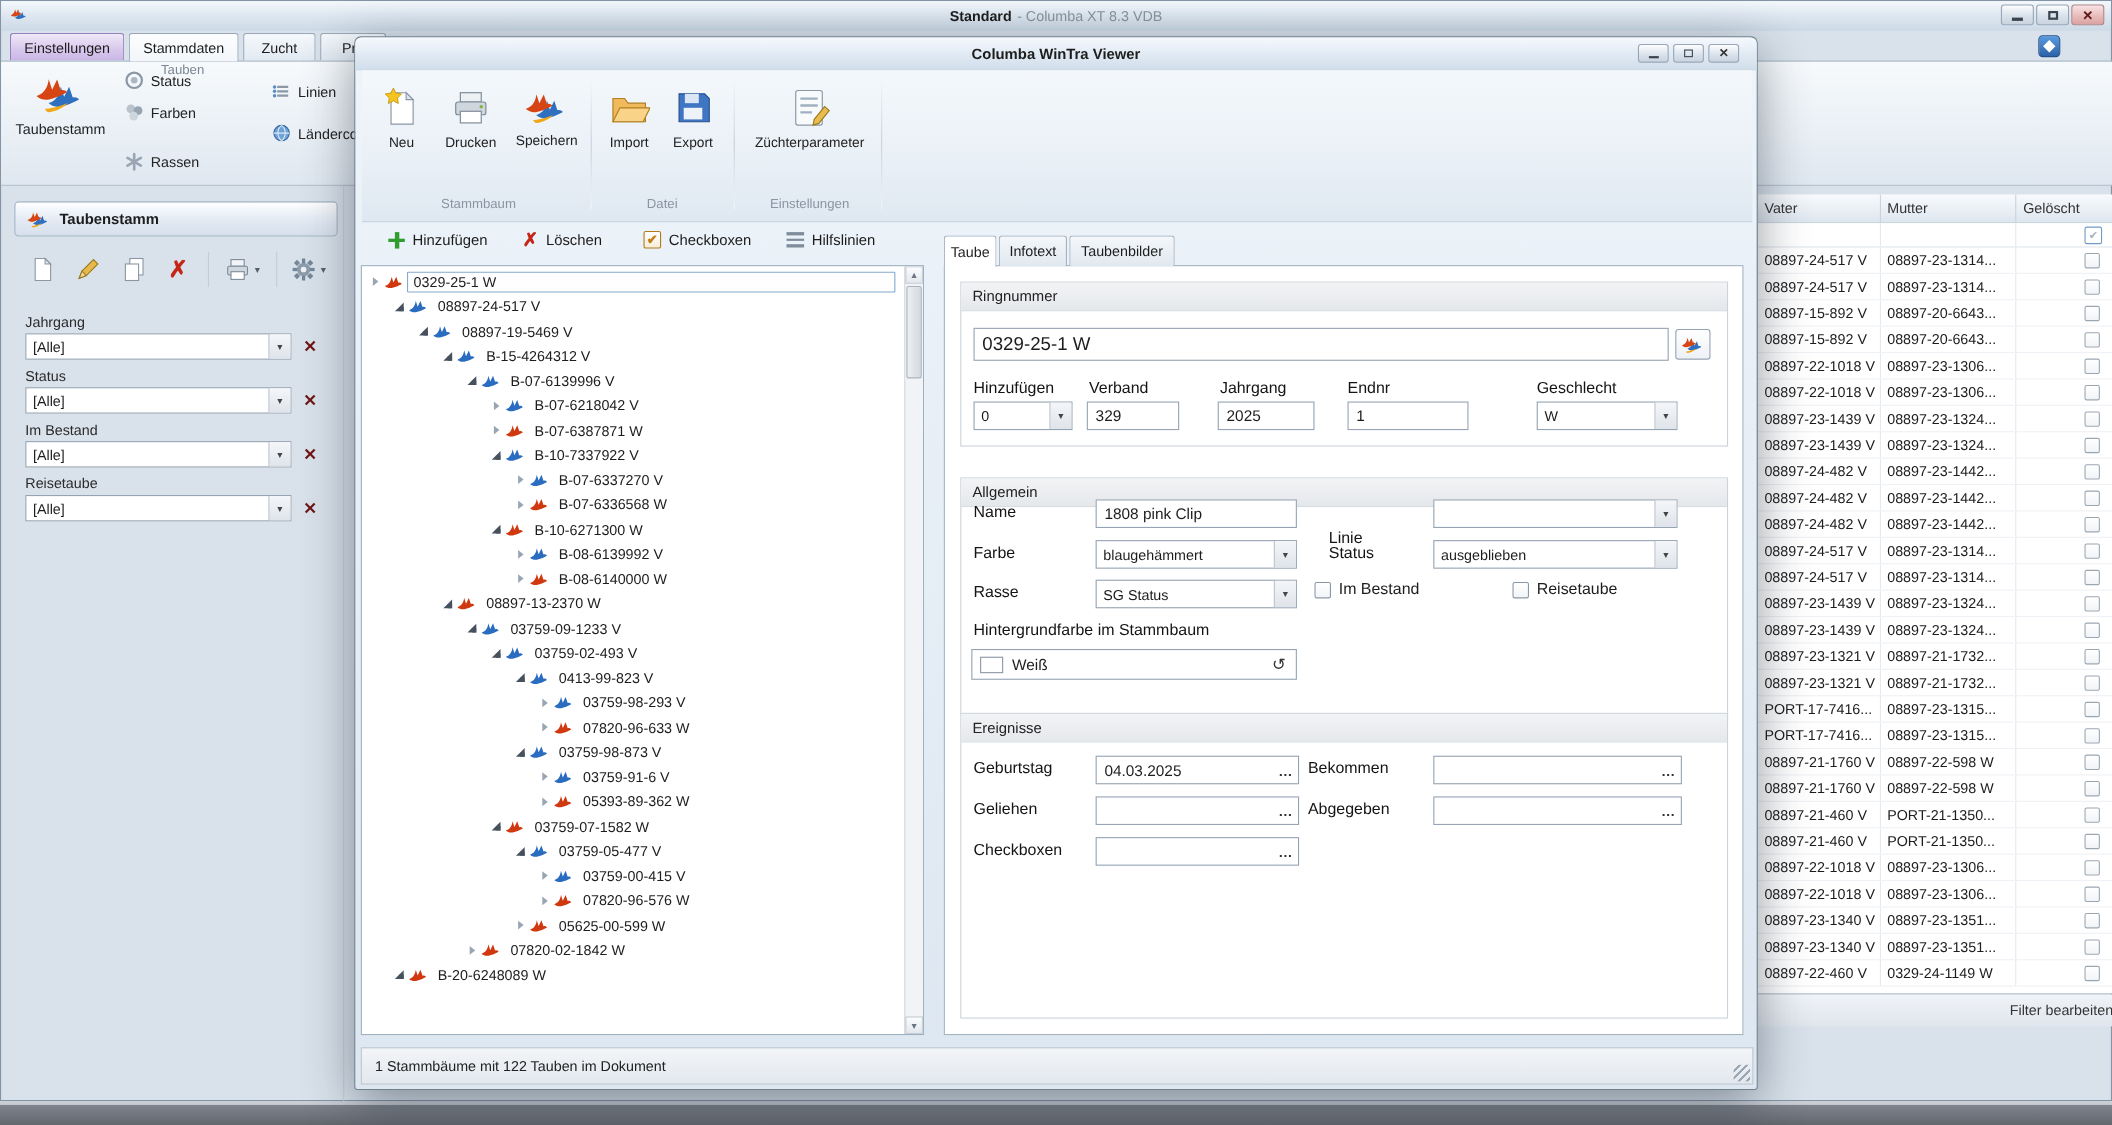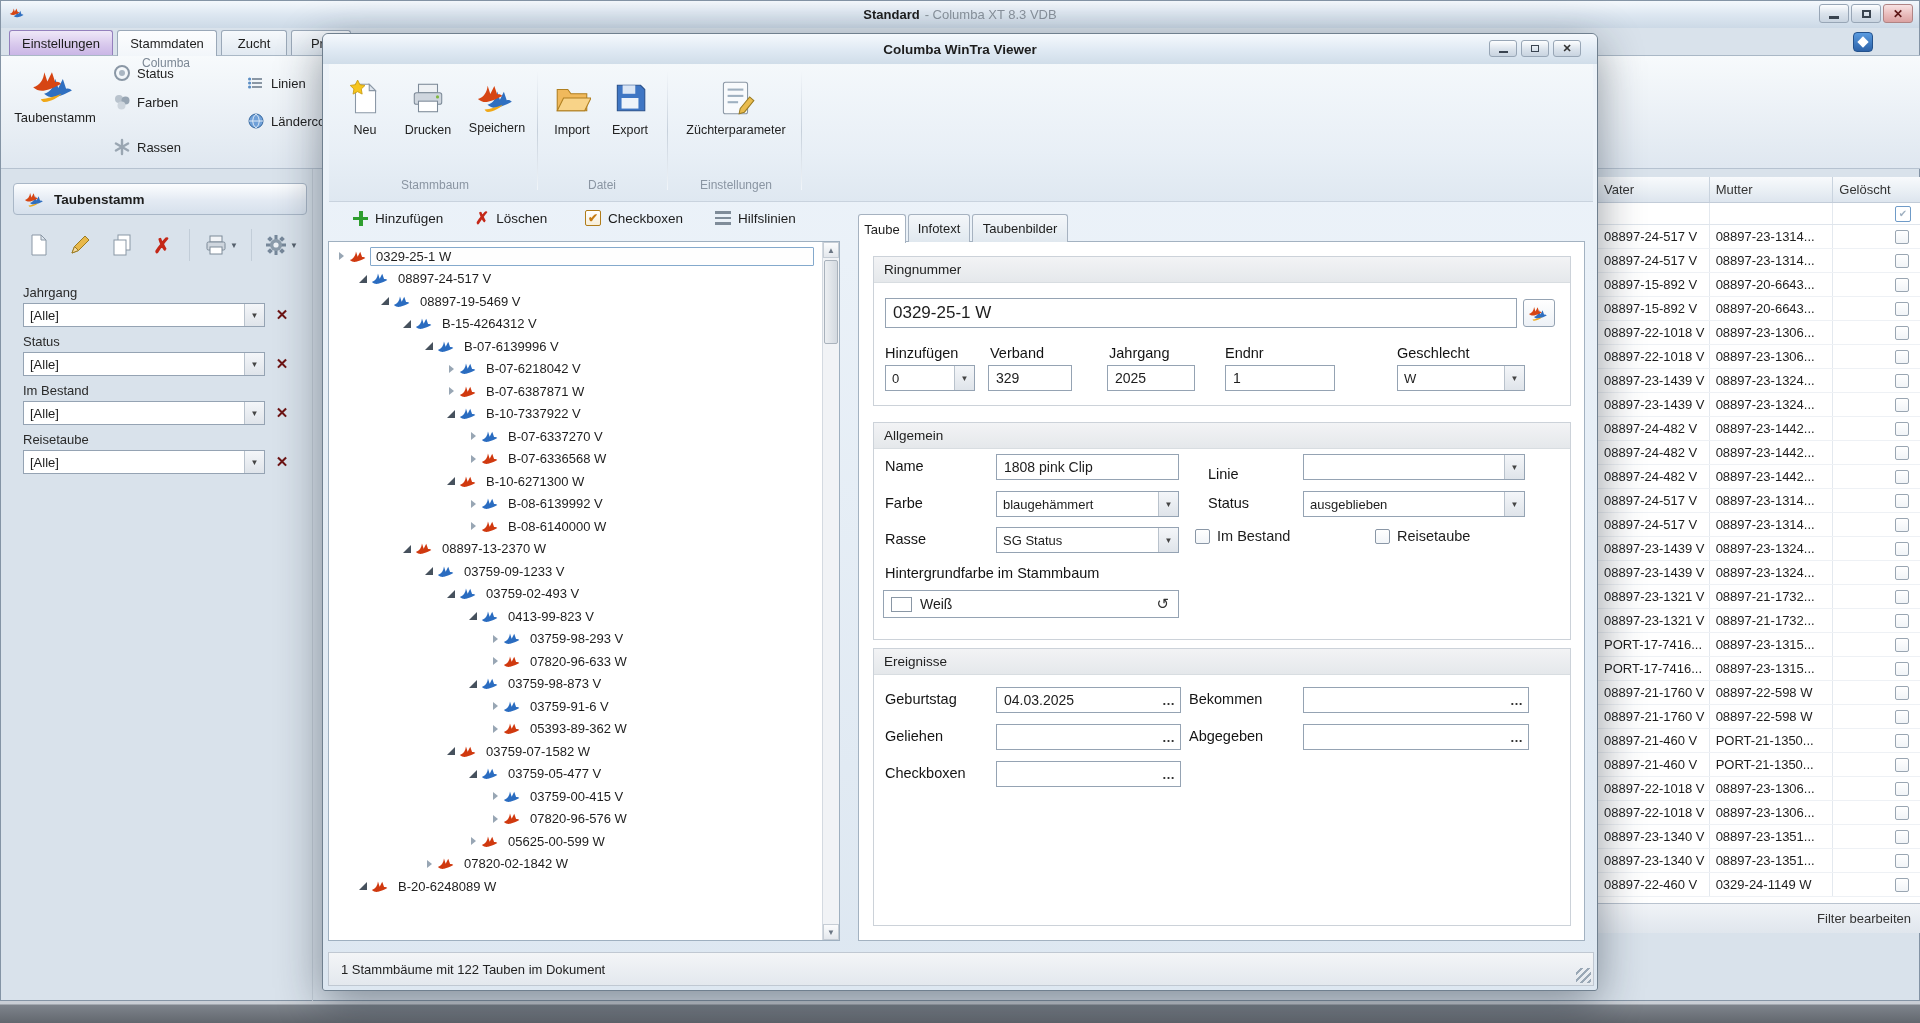--- a/index.html
+++ b/index.html
@@ -45,21 +45,21 @@
 
 .rtable{position:absolute;left:1596px;top:176px;width:324px;height:726px;background:#fff;border-left:1px solid #b9c4d0}
 .thead{display:flex;height:26px;background:linear-gradient(#f8fafc,#e8eef4 60%,#dde5ee);border-bottom:1px solid #c2ccd8}
 .th{display:flex;align-items:center;padding-left:6px;border-right:1px solid #c9d3de;font-size:13px;color:#333}
 .tfilter{display:flex;height:22px;border-bottom:1px solid #dfe5ec;background:#fff}
 .tfilter>div{border-right:1px solid #e4e9ef;height:100%;display:flex;align-items:center}
 .trow{display:flex;height:24px;border-bottom:1px solid #eef1f5}
 .td{display:flex;align-items:center;padding-left:6px;border-right:1px solid #e4e9ef;font-size:13px;white-space:nowrap;overflow:hidden}
 .cb{width:14px;height:14px;border:1px solid #9aa6b2;background:linear-gradient(#fff,#f1f4f7);border-radius:2px}
 .filter-cbx{width:16px;height:16px;border:1px solid #6f9bc8;background:#fff;border-radius:2px;display:flex;align-items:center;justify-content:center;color:#9fb0c0;font-size:10px}
-.filterbar{position:absolute;left:1596px;top:902px;width:324px;height:30px;background:linear-gradient(#f0f3f7,#e0e6ed);border-top:1px solid #b9c3cf;display:flex;align-items:center;justify-content:flex-end;padding-right:10px;font-size:13px;color:#333}
+.filterbar{position:absolute;left:1596px;top:902px;width:324px;height:30px;background:linear-gradient(#f0f3f7,#e0e6ed);border-top:1px solid #b9c3cf;display:flex;align-items:center;justify-content:flex-end;font-size:13px;color:#333}
 
 
 .bottom-strip{position:absolute;left:0;top:1001px;width:1920px;height:22px;background:linear-gradient(#c9ced5 0px,#c9ced5 3px,#7e848c 4px,#62676e 100%)}
 
 
 .dialog{position:absolute;left:322px;top:33px;width:1276px;height:958px;background:linear-gradient(#eef4fa,#dde7f1);border:1px solid #70808f;border-radius:6px 6px 3px 3px;box-shadow:0 12px 45px rgba(20,30,45,.45);z-index:10}
 .d-titlebar{position:absolute;left:0;top:0;width:100%;height:30px;display:flex;align-items:center;justify-content:center;font-weight:bold;font-size:13.5px;background:linear-gradient(#f5f9fd,#dfe9f3 55%,#d0dde9);border-radius:6px 6px 0 0}
 .d-btn{position:absolute;top:6px;width:28px;height:17px;border:1px solid #98a6b6;border-radius:3px;background:linear-gradient(#fdfeff,#dbe3ec 55%,#c9d4e0);display:flex;align-items:center;justify-content:center}
 .help-btn{position:absolute;width:18px;height:18px;border-radius:50%;background:linear-gradient(#5ea1e4,#2a6cc0);color:#fff;font-weight:bold;font-size:12px;display:flex;align-items:center;justify-content:center;border:1px solid #245a9e}
 .d-toolbar{position:absolute;left:6px;top:30px;width:1264px;height:138px;background:linear-gradient(#f4f8fb,#e8eff6 65%,#dfe8f1);border-bottom:1px solid #c9d3de}
@@ -214,21 +214,21 @@
         <span>
             <svg width="18" height="18" viewBox="0 0 18 18">
               <circle cx="9" cy="9" r="7" fill="#6fa0d8" stroke="#34679f"></circle>
               <path d="M2 9 h14 M9 2 a9 9 0 0 1 0 14 M9 2 a9 9 0 0 0 0 14" stroke="#dce9f7" fill="none"></path>
             </svg>
           </span>
         <span>Ländercodes</span>
       </div>
 
       <div class="rgroup-sep" style="left:330px"></div>
-      <div class="rgroup-label" style="left:0;width:330px">Columba</div>
+      <div class="rgroup-label" style="left:0;width:330px">Tauben</div>
     </div>
 
     <div class="abs" style="left:311px;top:168px;width:1px;height:833px;background:#c6d0da"></div>
 
     <div class="side-header">
       <span>
         <svg width="22" height="18" viewBox="0 0 44 36">
             <path d="M12 26 C18 24.4 21.4 19.4 22.2 12.2 L25 20.8 L29.2 12.4 L32.2 21.4 C34.2 20.7 36.1 21.4 37.5 23 C32.5 25.7 27.5 27.9 22.5 29 C18.6 29.7 15 28.7 12 26 Z" fill="#2f6fc0"></path>
             <path d="M2 20 C8 18.4 11.4 13.4 12.2 6.2 L15 14.8 L19.2 6.4 L22.2 15.4 C24.2 14.7 26.1 15.4 27.5 17 C22.5 19.7 17.5 21.9 12.5 23 C8.6 23.7 5 22.7 2 20 Z" fill="#d64513"></path>
             <path d="M9 31 C15 30.4 22 28.6 28 26 C24.5 30 18.5 33 12.5 33.6 C11 33.7 9.9 32.6 9 31 Z" fill="#f0a818"></path>
@@ -990,30 +990,30 @@
         <span>2025</span>
       </div>
     <div class="tinput" style="left:902px;top:331px;width:110px">
         <span>1</span>
       </div>
     <div class="combo" style="left:1074px;top:331px;width:128px;height:26px">
         <span>W</span>
         <span class="arrow">▼</span>
       </div>
 
-    <div class="gbox" style="left:550px;top:388px;width:698px;height:218px">
+    <div class="gbox" style="left:550px;top:400px;width:698px;height:218px">
       <div class="gbox-h">
           <span>Allgemein</span>
         </div>
     </div>
     <div class="flabel" style="left:562px;top:424px">Name</div>
     <div class="tinput" style="left:673px;top:420px;width:183px">
         <span>1808 pink Clip</span>
       </div>
-    <div class="flabel" style="left:885px;top:432px">Linie</div>
+    <div class="flabel" style="left:885px;top:448px">Linie</div>
     <div class="combo" style="left:980px;top:420px;width:222px;height:26px">
         <span></span>
         <span class="arrow">▼</span>
       </div>
 
     <div class="flabel" style="left:562px;top:461px">Farbe</div>
     <div class="combo" style="left:673px;top:457px;width:183px;height:26px">
         <span>blaugehämmert</span>
         <span class="arrow">▼</span>
       </div>

